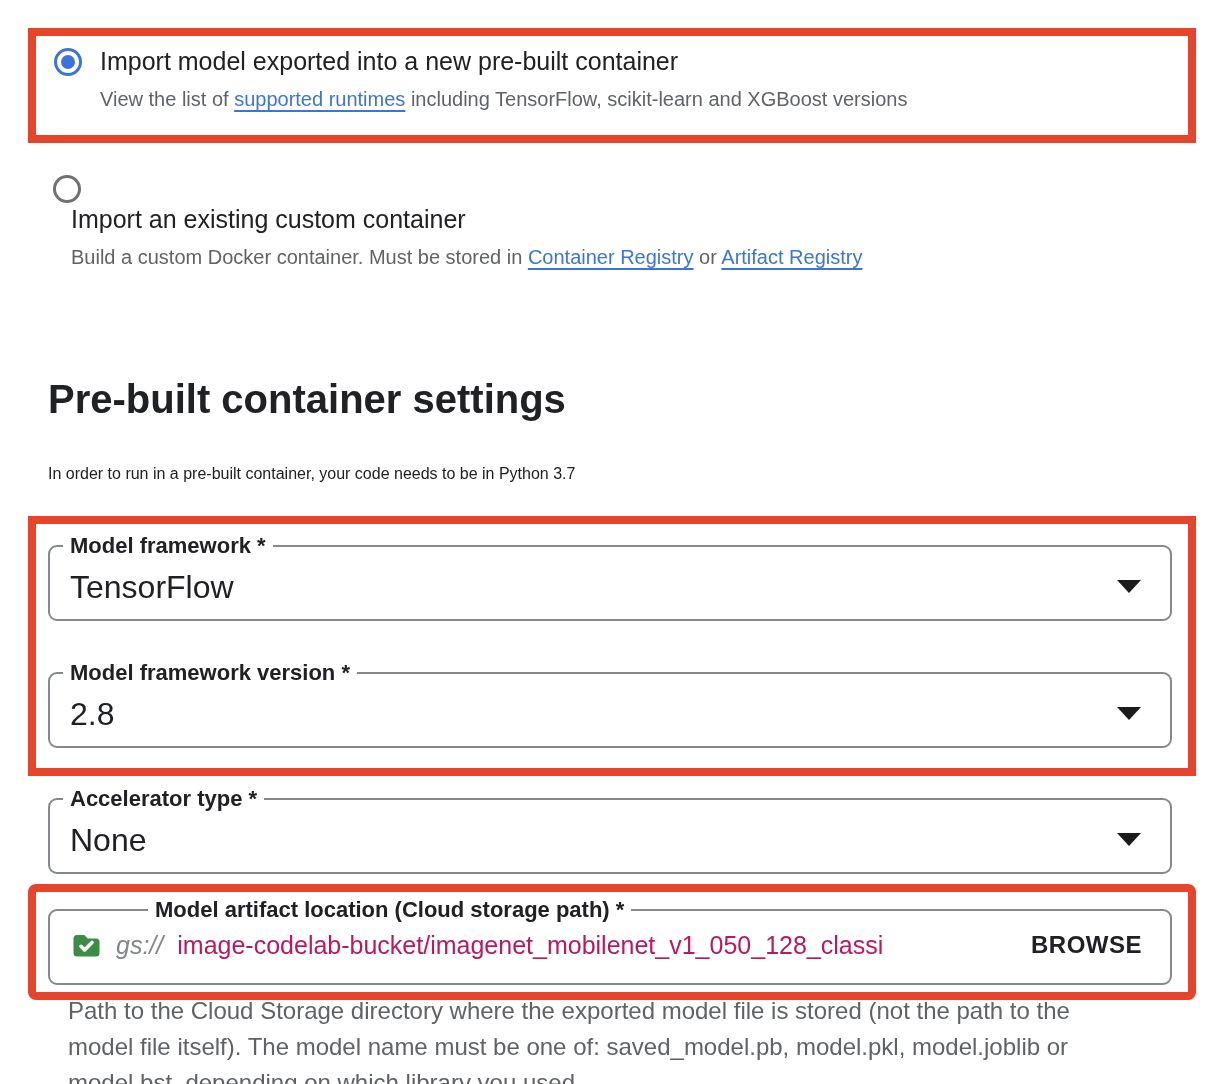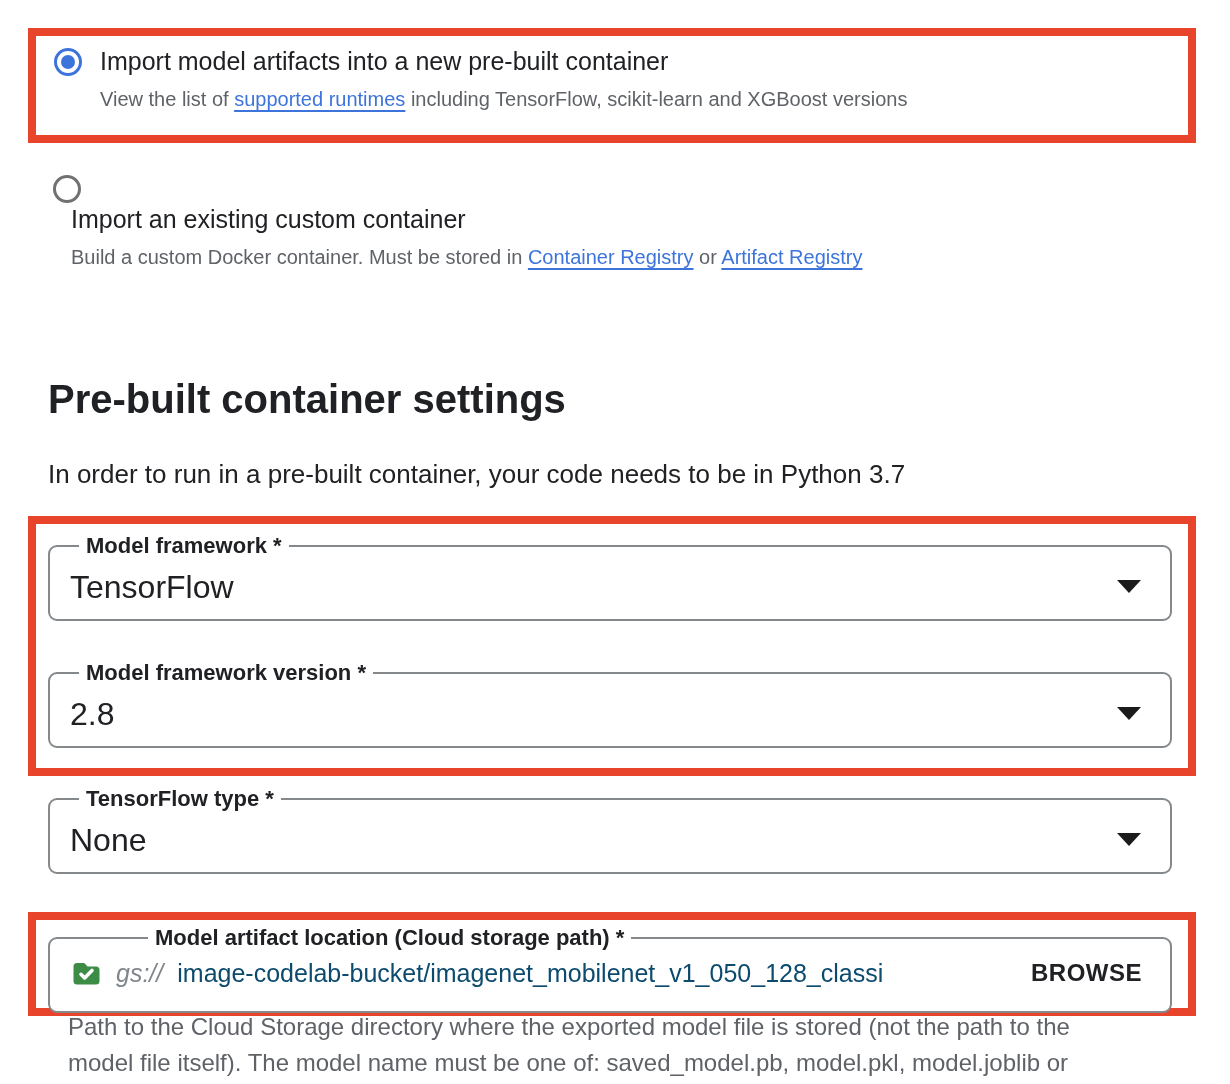--- a/index.html
+++ b/index.html
@@ -13,21 +13,21 @@
 
   
   .annotation {
     border:8px solid #e8432b;
     margin-left:28px;
     width:1168px;
     background:transparent;
   }
   .annotation-1 { height:115px; padding:9px 0 0 18px; }
   .annotation-2 { height:260px; padding:21px 16px 0 12px; margin-top:27px; }
-  .annotation-3 { height:104px; padding:17px 16px 0 12px; margin-top:38px; position:relative; z-index:2; background:#fff; }
+  .annotation-3 { height:116px; padding:17px 16px 0 12px; margin-top:10px; position:relative; z-index:2; background:#fff;border-radius:8px; }
 
   
   .option { display:flex; align-items:flex-start; }
   .option-2 { margin:29px 0 0 53px;flex-direction:column; }
   .radio {
     flex:0 0 auto;
     width:28px; height:28px; border-radius:50%;
     border:3.5px solid #3d74dc;
     position:relative; margin-top:3px;
     cursor:pointer;
@@ -42,37 +42,37 @@
   .option-desc { font-size:20px; line-height:30px; color:#5f6368; margin-top:7px; }
   .link { color:#3d74dc; text-decoration:underline; text-underline-offset:4px; cursor:pointer; }
 
   
   .section-heading {
     margin:107px 0 0 48px;
     font-size:40px; line-height:40px; font-weight:bold; color:#202124;
   }
   .section-intro {
     margin:40px 0 0 48px;
-    font-size:26px; line-height:30px; color:#202124;
+    font-size:16px; line-height:30px; color:#202124;
   }
 
   
   .field {
     position:relative;
     height:76px;
     border:2px solid #85898c;
     border-radius:9px;
     background:#fff;
     cursor:pointer;
   }
   .field-inner { width:1124px; }
   .field-standalone { margin:22px 0 0 48px; width:1124px; }
   .field + .field { margin-top:51px; }
   .field-label {
-    position:absolute; top:-14px; left:29px;
+    position:absolute; top:-14px; left:13px;
     background:#fff; padding:0 7px;
     font-size:22px; line-height:26px; font-weight:bold; color:#202124;
     white-space:nowrap;
   }
   .field-label.indented { left:98px; }
   .field-value {
     position:absolute; left:20px; top:22px;
     font-size:32px; color:#202124;
   }
   .arrow-down {
@@ -83,21 +83,21 @@
     border-top:13px solid #1b1b1b;
   }
 
   
   .artifact-row {
     display:flex; align-items:center; height:100%;
     padding:0 26px 4px 20px;
   }
   .folder-icon { flex:0 0 auto; display:block; }
   .gs-prefix { font-size:25px; color:#80868b; margin-left:13px;font-style:italic; }
-  .artifact-value { font-size:25px; color:#0c4a6e; margin-left:14px; white-space:nowrap; }
+  .artifact-value { font-size:25px; color:#be185d; margin-left:14px; white-space:nowrap; }
   .browse-btn {
     margin-left:auto;
     font-size:24px; font-weight:bold; letter-spacing:0.5px;
     color:#202124; background:none; border:none;
     font-family:"Liberation Sans", sans-serif;
     cursor:pointer; padding:6px 2px;
   }
 
   
   .help-text {
@@ -110,21 +110,21 @@
 <body>
 
 <div class="page">
 
   <div class="annotation annotation-1">
     <div class="option">
       <div class="radio">
         <div class="dot"></div>
       </div>
       <div class="option-text">
-        <div class="option-title">Import model artifacts into a new pre-built container</div>
+        <div class="option-title">Import model exported into a new pre-built container</div>
         <div class="option-desc"><span>View the list of </span><span class="link">supported runtimes</span><span> including TensorFlow, scikit-learn and XGBoost versions</span></div>
       </div>
     </div>
   </div>
 
   <div class="option option-2">
     <div class="radio unchecked"></div>
     <div class="option-text">
       <div class="option-title">Import an existing custom container</div>
       <div class="option-desc"><span>Build a custom Docker container. Must be stored in </span><span class="link">Container Registry</span><span> or </span><span class="link">Artifact Registry</span></div>
@@ -144,21 +144,21 @@
 
     <div class="field field-inner">
       <span class="field-label">Model framework version *</span>
       <span class="field-value">2.8</span>
       <span class="arrow-down"></span>
     </div>
 
   </div>
 
   <div class="field field-standalone">
-    <span class="field-label">TensorFlow type *</span>
+    <span class="field-label">Accelerator type *</span>
     <span class="field-value">None</span>
     <span class="arrow-down"></span>
   </div>
 
   <div class="annotation annotation-3">
     <div class="field field-inner">
       <span class="field-label indented">Model artifact location (Cloud storage path) *</span>
       <div class="artifact-row">
         <svg class="folder-icon" width="33" height="33" viewBox="0 0 33 33">
           <path d="M3.5 9.5 a3.5 3.5 0 0 1 3.5 -3.5 h7.2 l3.4 3.4 h8.4 a3.5 3.5 0 0 1 3.5 3.5 v11 a3.5 3.5 0 0 1 -3.5 3.5 H7 a3.5 3.5 0 0 1 -3.5 -3.5 Z" fill="#3d8c46"></path>

